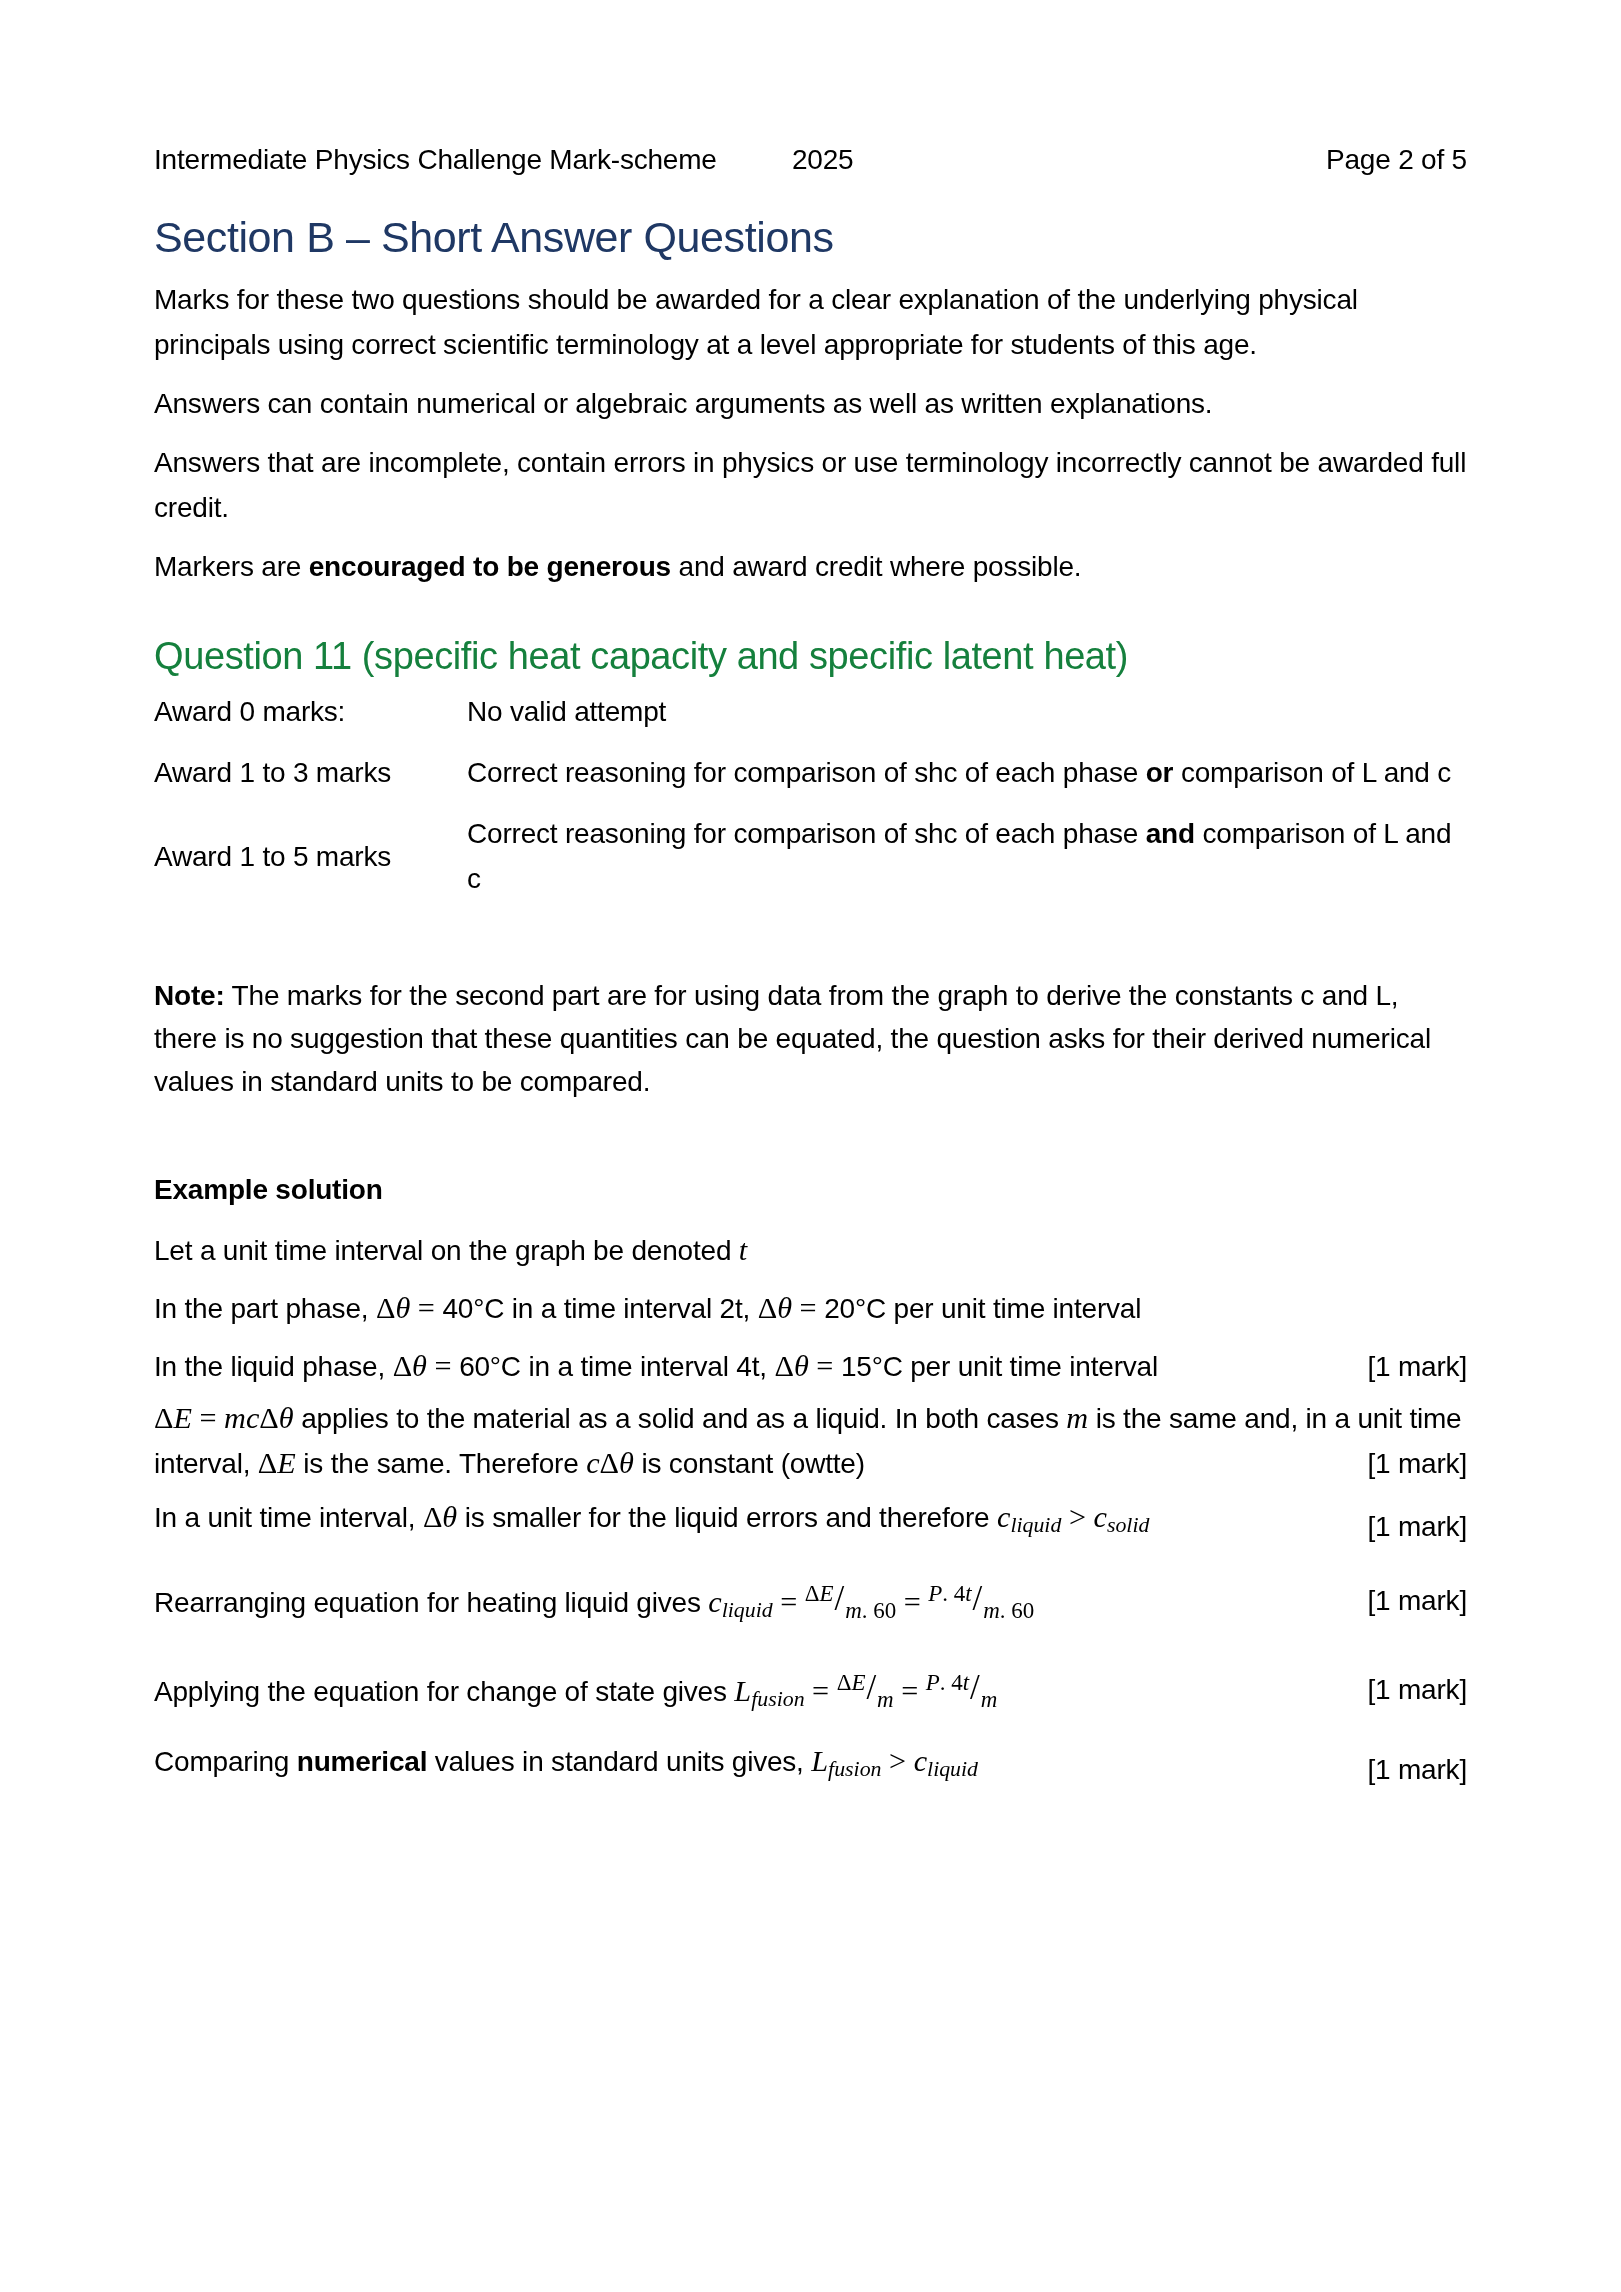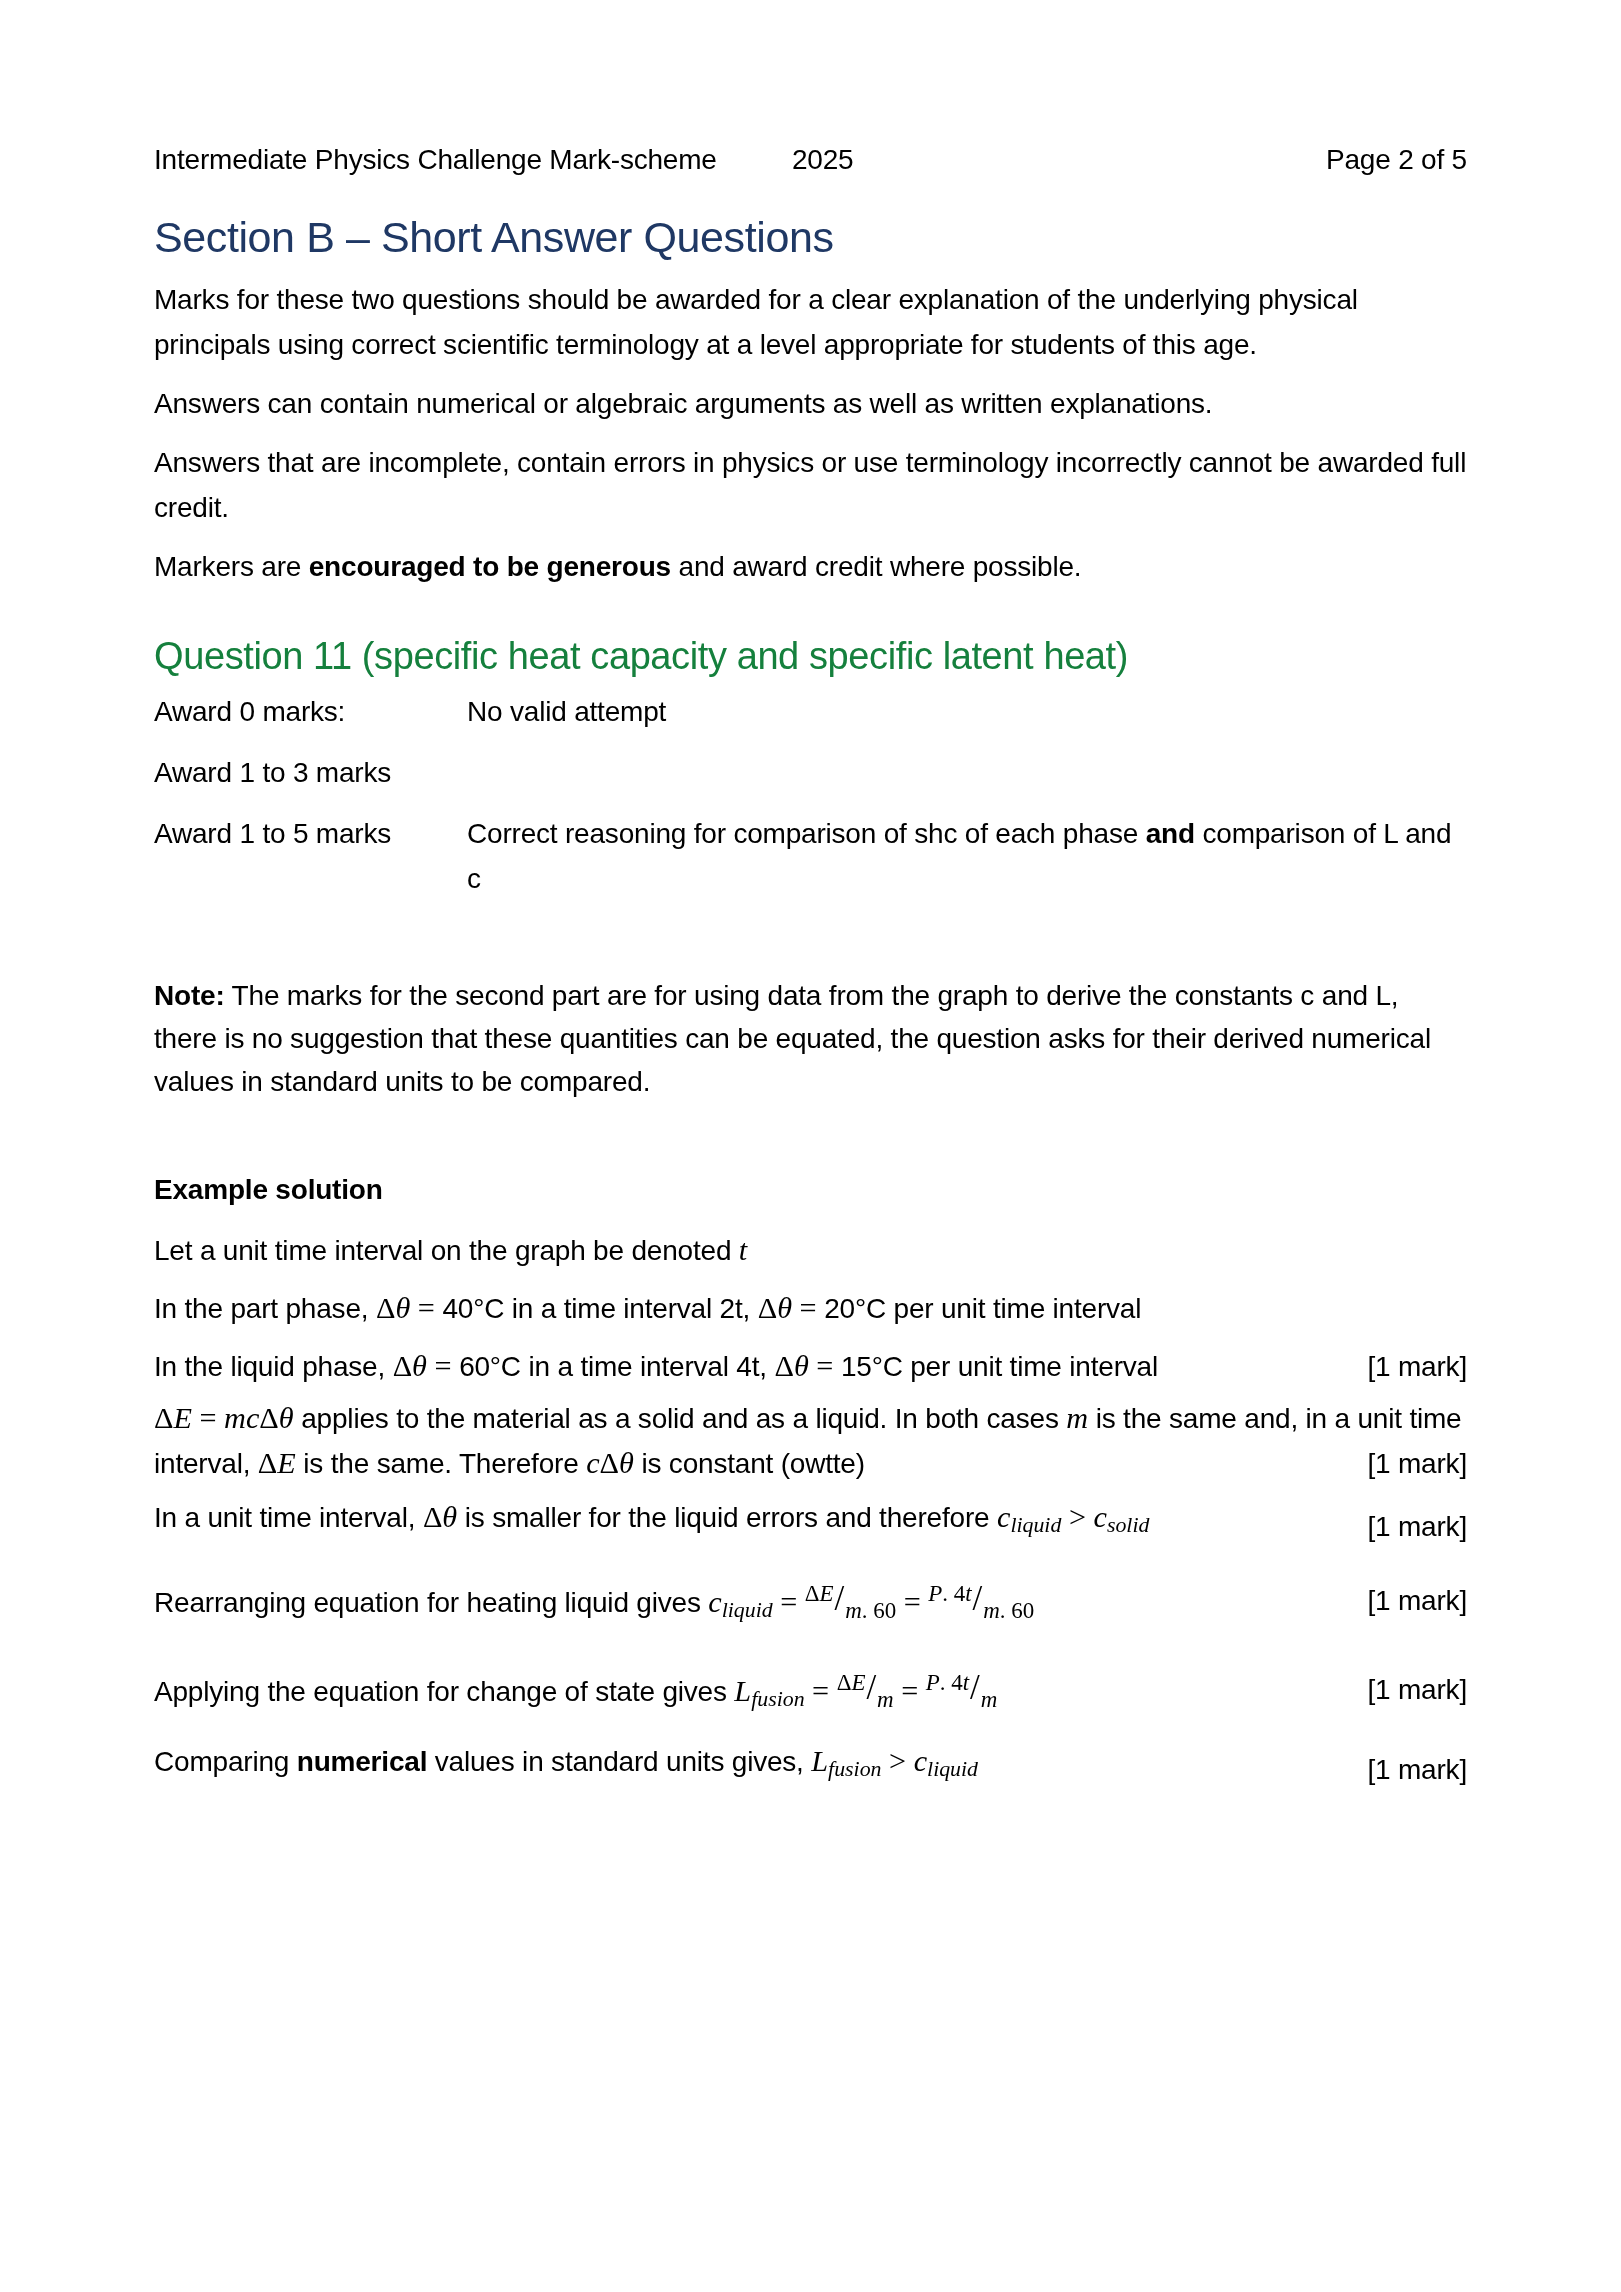--- a/index.html
+++ b/index.html
@@ -28,21 +28,21 @@
   .h2{
     margin-top:43px;
     font-size:38px;line-height:48px;font-weight:400;
     color:#15803d;letter-spacing:-0.4px;
   }
   
   .para{line-height:45px;margin:0 0 14.3px 0;position:relative;}
   .first-para{margin-top:12.5px;}
   
   .awards{margin-top:9px;}
-  .award-row{display:flex;line-height:45px;margin-bottom:16px;}
+  .award-row{display:flex;line-height:45px;margin-bottom:16px;align-items:center;}
   .award-label{width:305px;flex:0 0 305px;}
   .award-text{flex:1;margin-left:8px;}
   
   .note{margin-top:73px;line-height:43px;position:relative;}
   
   .example-heading{margin-top:64px;font-weight:bold;line-height:45px;}
   .sol{position:relative;line-height:45px;margin:0;}
   .sol .mark{position:absolute;right:0;bottom:0;white-space:nowrap;}
   .sol.tall{line-height:66px;}
   .sol.tall .mark{bottom:10.7px;}
@@ -82,20 +82,21 @@
 
   <div class="h2">Question 11 (specific heat capacity and specific latent heat)</div>
 
   <div class="awards">
     <div class="award-row">
       <span class="award-label">Award 0 marks:</span>
       <span class="award-text"><span class="seg-t">No valid attempt</span></span>
     </div>
     <div class="award-row">
       <span class="award-label">Award 1 to 3 marks</span>
+      <span class="award-text"><span class="seg-t">Correct reasoning for comparison of shc of each phase </span><span class="seg-b">or</span><span class="seg-t"> comparison of L and c</span></span>
     </div>
     <div class="award-row">
       <span class="award-label">Award 1 to 5 marks</span>
       <span class="award-text"><span class="seg-t">Correct reasoning for comparison of shc of each phase </span><span class="seg-b">and</span><span class="seg-t"> comparison of L and c</span></span>
     </div>
   </div>
 
   <p class="note"><span class="seg-b">Note:</span><span class="seg-t"> The marks for the second part are for using data from the graph to derive the constants c and L, there is no suggestion that these quantities can be equated, the question asks for their derived numerical values in standard units to be compared.</span></p>
 
   <div class="example-heading">Example solution</div>

